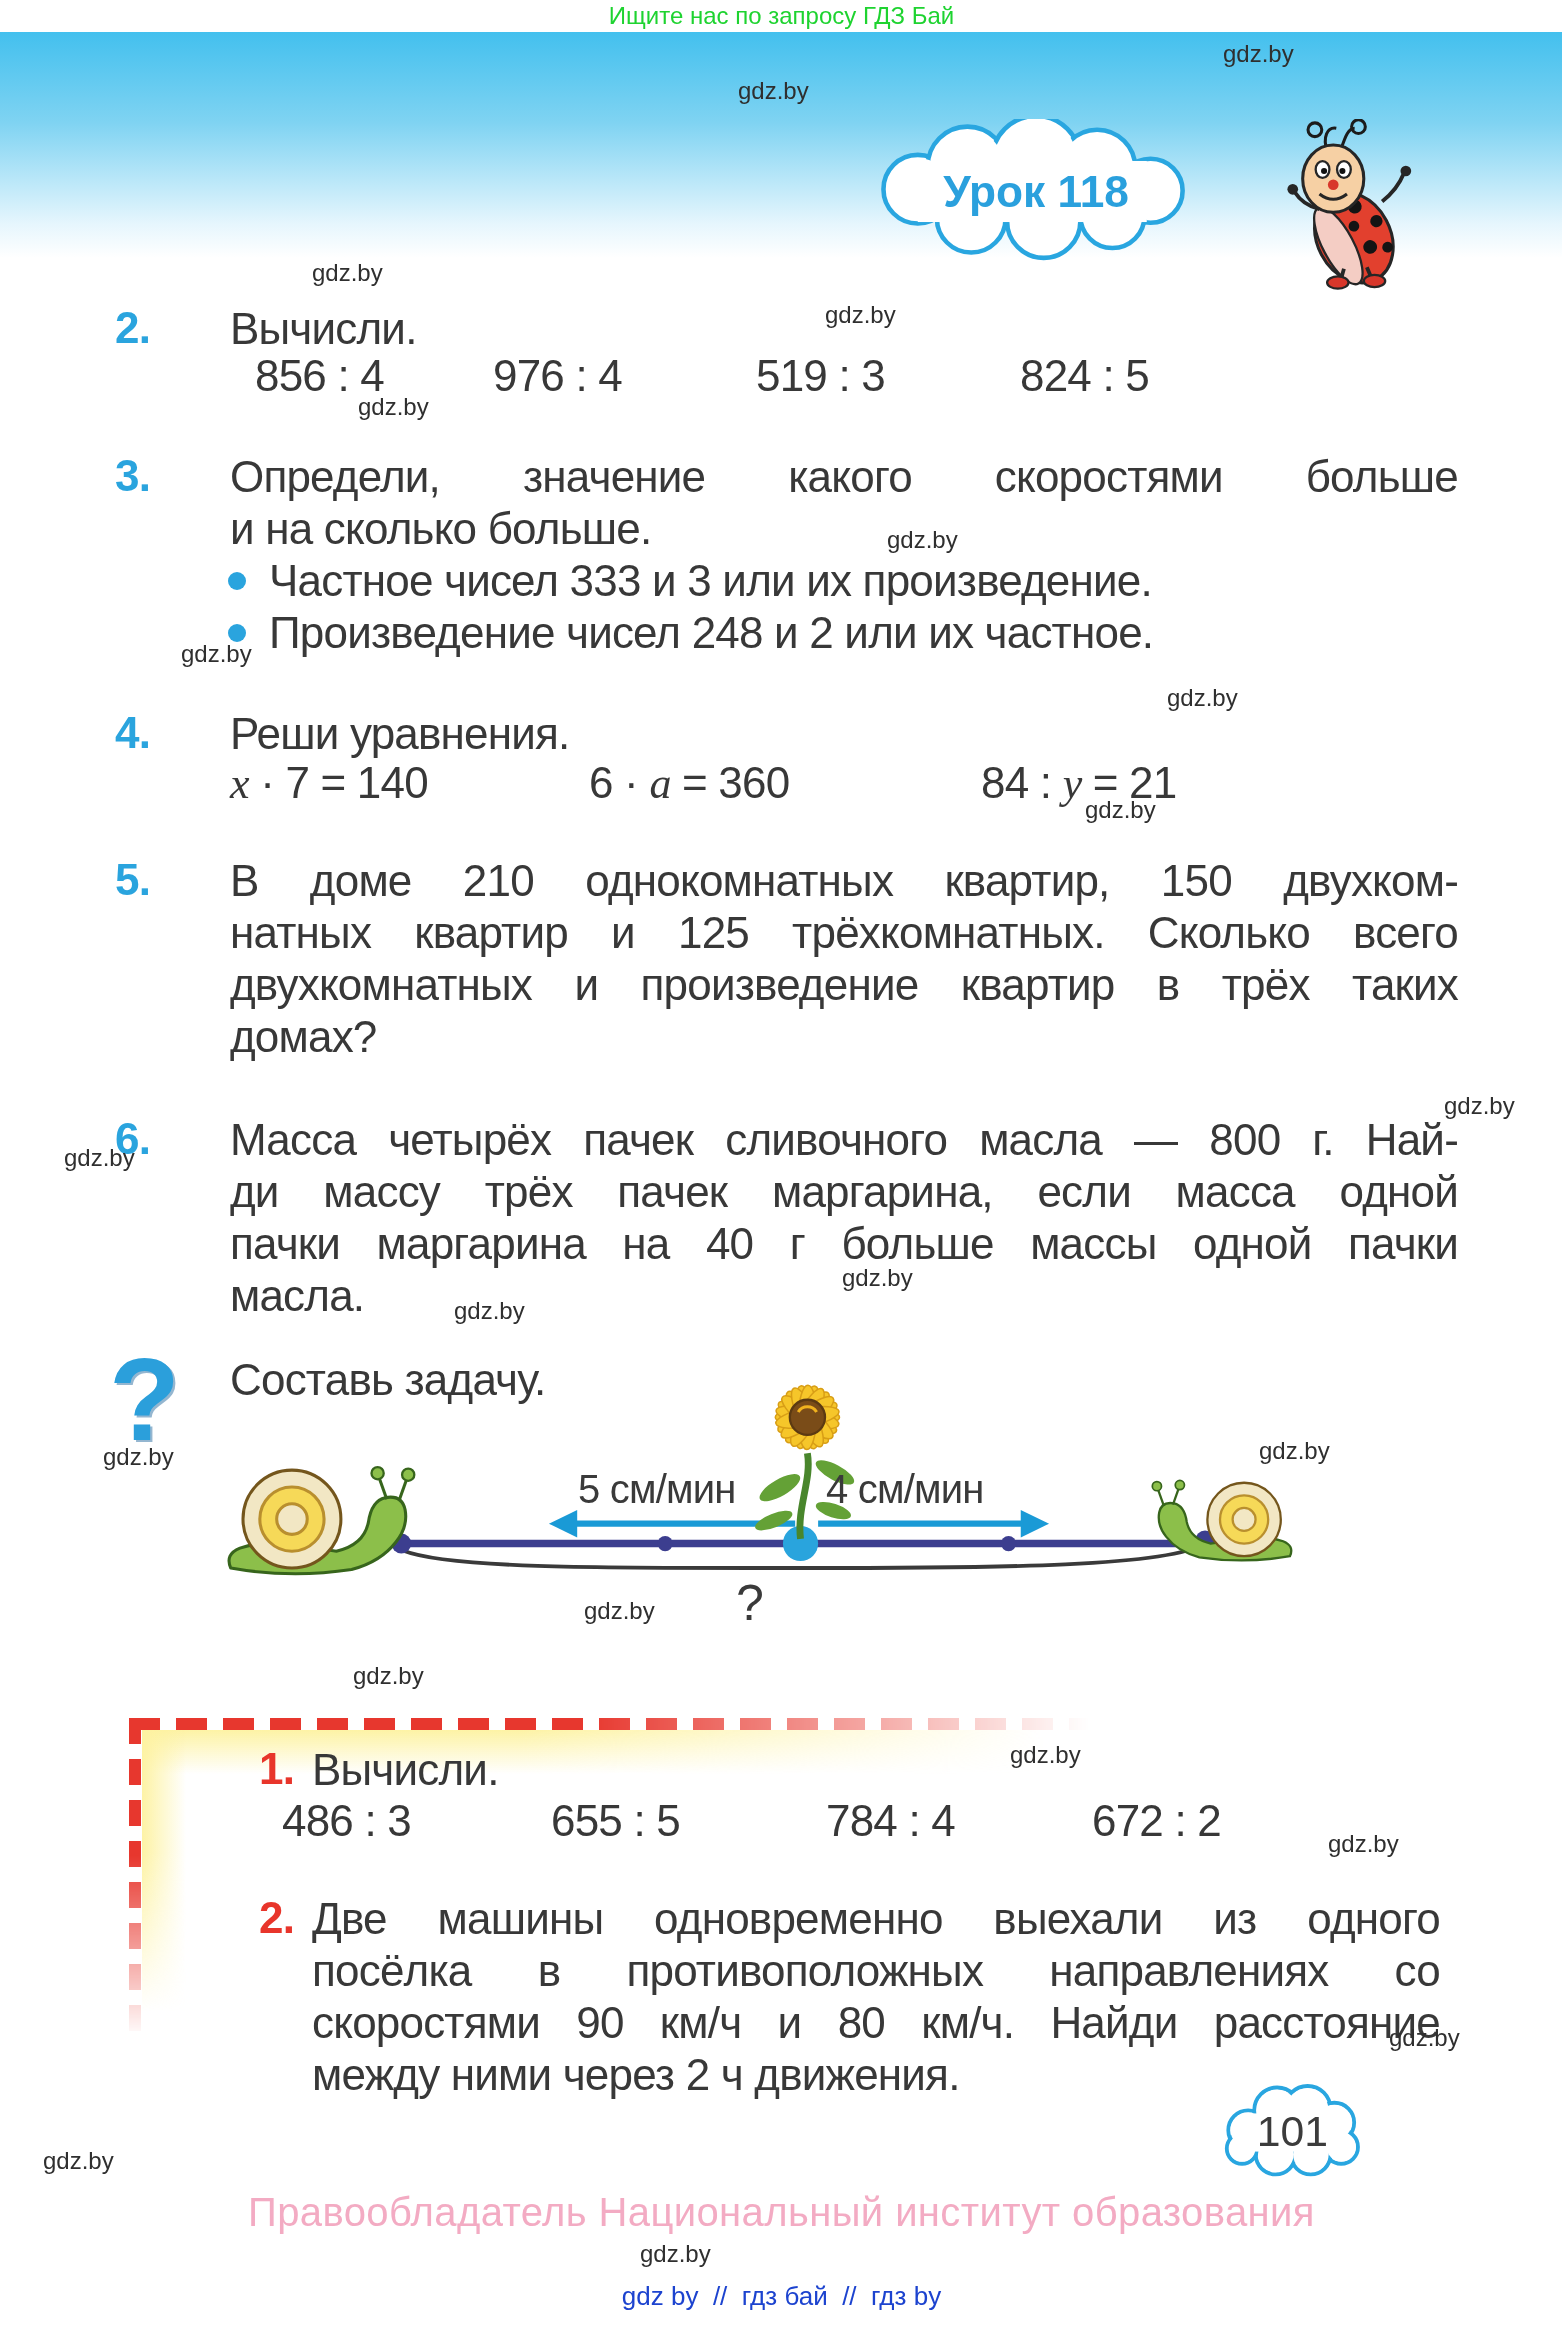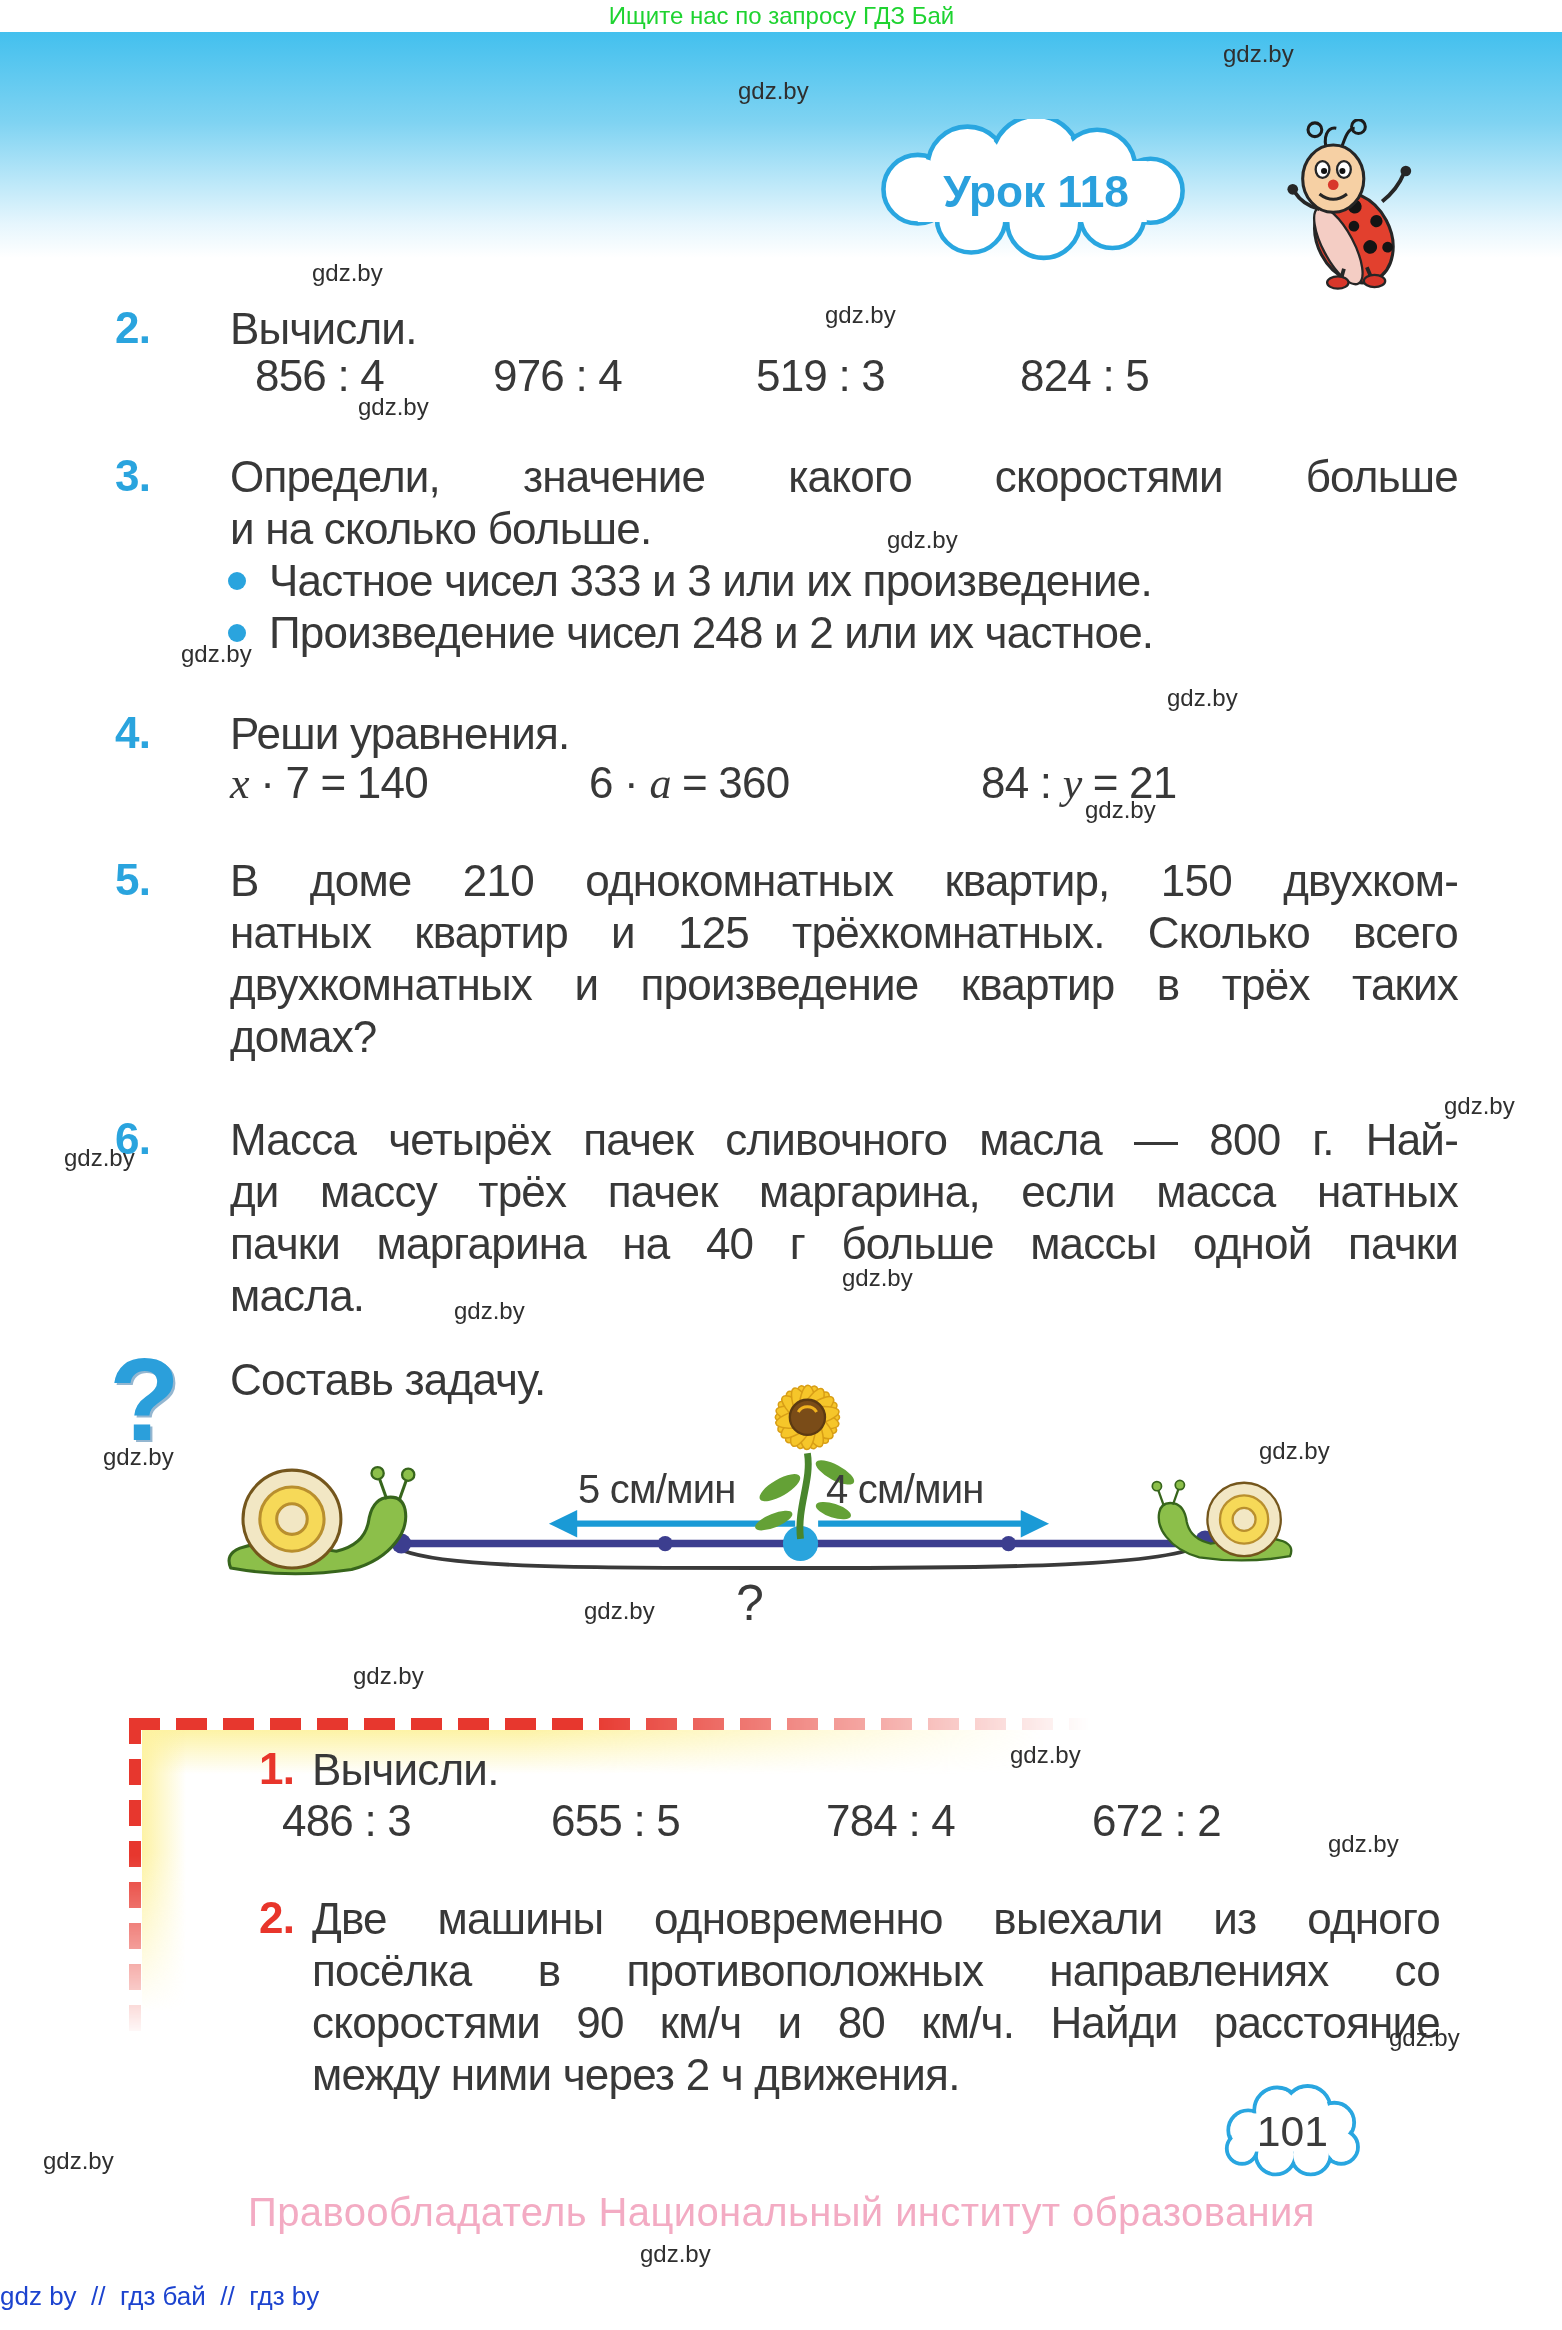--- a/index.html
+++ b/index.html
@@ -33,21 +33,21 @@
   .glow-h{position:absolute;left:142px;top:1730px;width:949px;height:44px;
           background:linear-gradient(180deg,rgba(253,242,160,.95),rgba(253,242,160,0));
           -webkit-mask:linear-gradient(90deg,#000 40%,transparent 95%);
           mask:linear-gradient(90deg,#000 40%,transparent 95%);}
   .glow-v{position:absolute;left:142px;top:1730px;width:44px;height:306px;
           background:linear-gradient(90deg,rgba(253,242,160,.95),rgba(253,242,160,0));
           -webkit-mask:linear-gradient(180deg,#000 40%,transparent 92%);
           mask:linear-gradient(180deg,#000 40%,transparent 92%);}
   .copyright{position:absolute;left:0;top:2190px;width:100%;text-align:center;
              font-size:40px;color:#f3abc3;letter-spacing:0.4px;}
-  .links{position:absolute;left:0;top:2281px;width:100%;
+  .links{position:absolute;left:0;top:2281px;width:100%;text-align:center;
          font-size:26px;color:#1c43cf;white-space:pre;}
   svg{position:absolute;}
 </style>
 </head>
 <body>
 
 <div class="page">
 
   <div class="promo">Ищите нас по запросу ГДЗ Бай</div>
 
@@ -135,21 +135,21 @@
   <div class="line" style="left:981px;top:757px"><span>84 : </span><span class="var">y</span><span> = 21</span></div>
 
   <div class="num" style="left:115px;top:855px">5.</div>
   <div class="line jl" style="left:230px;top:855px">В доме 210 однокомнатных квартир, 150 двухком-</div>
   <div class="line jl" style="left:230px;top:907px">натных квартир и 125 трёхкомнатных. Сколько всего</div>
   <div class="line jl" style="left:230px;top:959px">двухкомнатных и произведение квартир в трёх таких</div>
   <div class="line" style="left:230px;top:1011px">домах?</div>
 
   <div class="num" style="left:115px;top:1114px">6.</div>
   <div class="line jl" style="left:230px;top:1114px">Масса четырёх пачек сливочного масла — 800 г. Най-</div>
-  <div class="line jl" style="left:230px;top:1166px">ди массу трёх пачек маргарина, если масса натных</div>
+  <div class="line jl" style="left:230px;top:1166px">ди массу трёх пачек маргарина, если масса одной</div>
   <div class="line jl" style="left:230px;top:1218px">пачки маргарина на 40 г больше массы одной пачки</div>
   <div class="line" style="left:230px;top:1270px">масла.</div>
 
   <div class="qicon">?</div>
   <div class="line" style="left:230px;top:1354px">Составь задачу.</div>
 
   <svg style="left:191px;top:1346px" width="1346" height="314" viewBox="0 0 1760 410">
 
     <line x1="275" y1="258" x2="1326" y2="258" stroke="#3c3e8f" stroke-width="10" stroke-linecap="round"></line>
 

